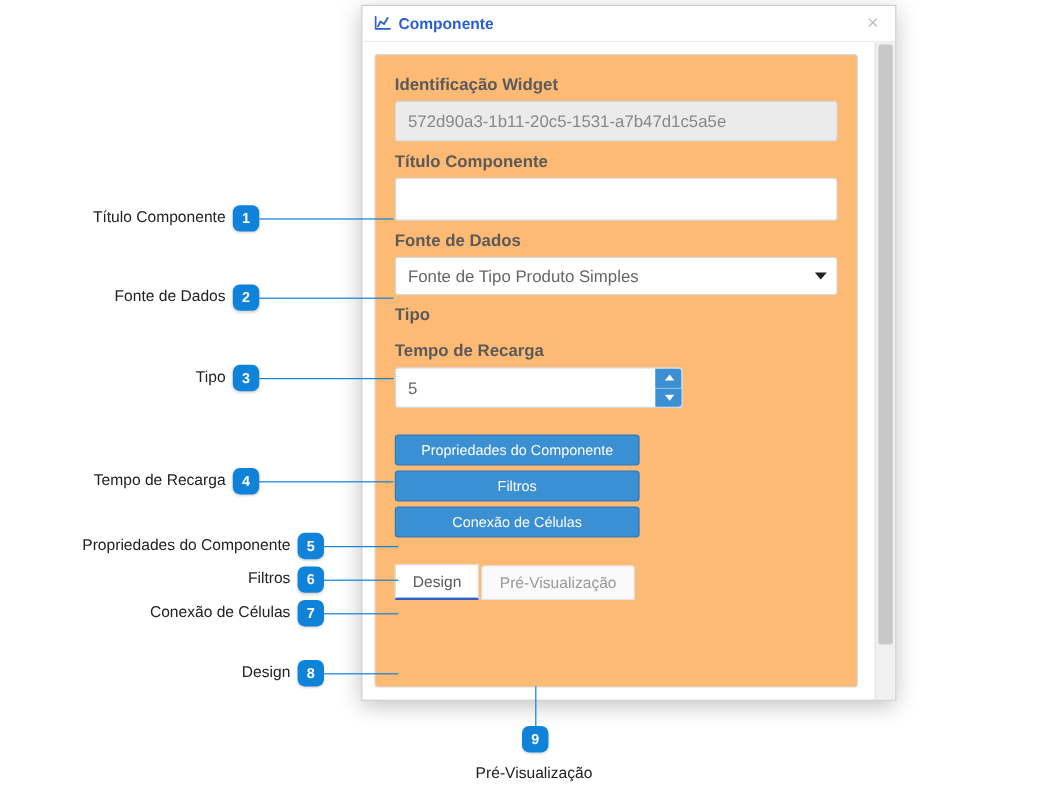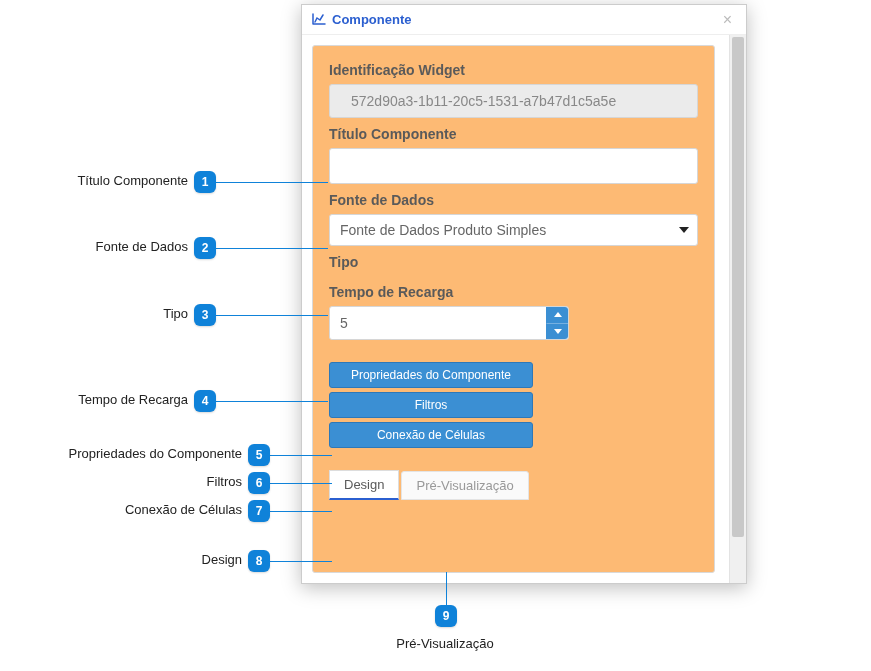--- a/index.html
+++ b/index.html
@@ -121,21 +121,21 @@
     color: #5a5a5a;
     font-size: 14px;
     margin-bottom: 6px;
     margin-top: 8px;
   }
   .field-label:first-child { margin-top: 0; }
   .readonly-input {
     background: #ebebeb;
     border: 1px solid #d6d6d6;
     border-radius: 3px;
-    padding: 8px 21px;
+    padding: 8px 10px;
     color: #888;
     font-size: 14px;
     width: 100%;
   }
   .text-input {
     background: #fff;
     border: 1px solid #d6d6d6;
     border-radius: 3px;
     padding: 8px 10px;
     font-size: 14px;
@@ -312,21 +312,21 @@
       <div class="panel">
 
         <div class="field-label">Identificação Widget</div>
         <div class="readonly-input">572d90a3-1b11-20c5-1531-a7b47d1c5a5e</div>
 
         <div class="field-label">Título Componente</div>
         <input class="text-input" value="" style="">
 
         <div class="field-label">Fonte de Dados</div>
         <div class="select">
-          <span>Fonte de Dados Produto Simples</span>
+          <span>Fonte de Tipo Produto Simples</span>
           <span class="caret"></span>
         </div>
 
         <div class="field-label">Tipo</div>
 
         <div class="field-label">Tempo de Recarga</div>
         <div class="spinner">
           <span class="spinner-value">5</span>
           <div class="spinner-btns">
             <div class="spinner-btn">

